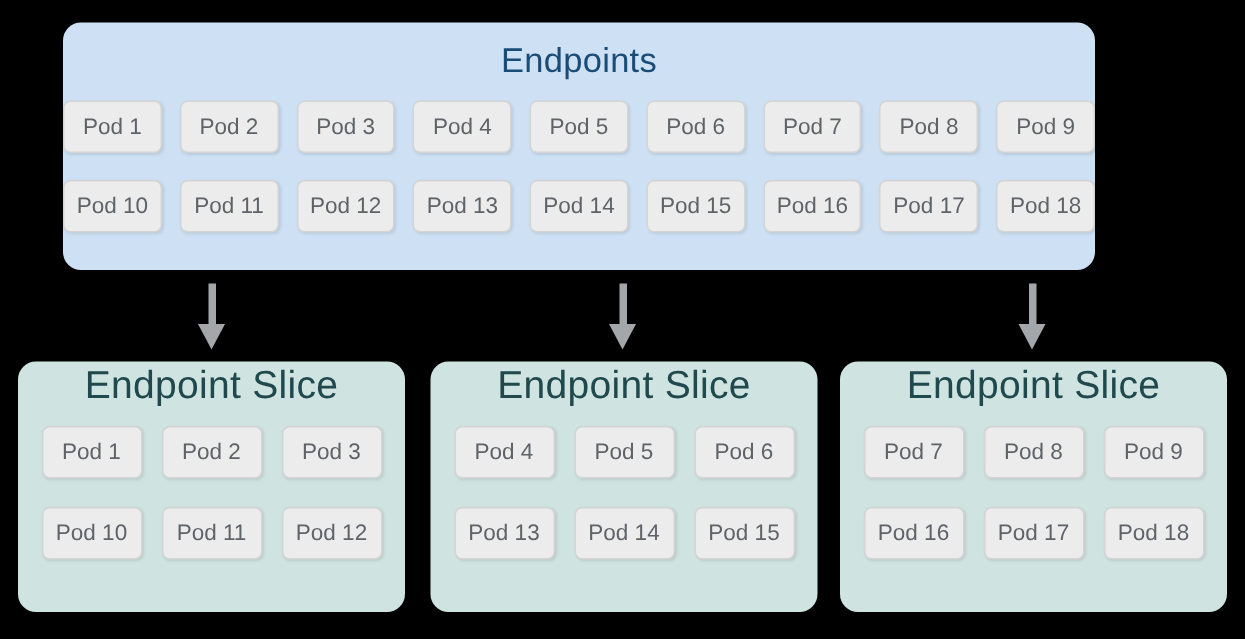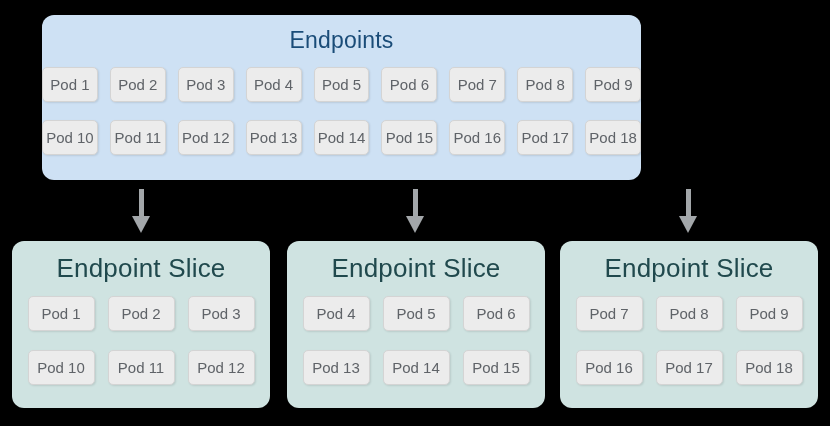--- a/index.html
+++ b/index.html
@@ -13,21 +13,21 @@
     width: 830px;
     height: 426px;
     background: var(--bg, #000);
     overflow: hidden;
   }
 
   
   .endpoints-box {
     position: absolute;
     left: 42px; top: 15px;
-    width: 599px; height: 165px;
+    width: 688px; height: 165px;
     background: var(--endpoints-fill, #cee1f4);
     border-radius: 12px;
     box-shadow: 3px 3px 6px rgba(0,0,0,0.55);
     padding-top: 12px;
   }
   .endpoints-title {
     text-align: center;
     font-size: 23px;
     line-height: 27px;
     letter-spacing: 0.2px;
@@ -84,21 +84,20 @@
   .arrow-3 { left: 688px; }
 
   
   .slice-box {
     position: absolute;
     top: 241px;
     width: 258px; height: 167px;
     background: var(--slice-fill, #cfe3e1);
     border-radius: 12px;
     box-shadow: 3px 3px 6px rgba(0,0,0,0.55);
-    padding-top: 12px;
   }
   .slice-1 { left: 12px; }
   .slice-2 { left: 287px; }
   .slice-3 { left: 560px; }
   .slice-title {
     text-align: center;
     font-size: 26px;
     line-height: 30px;
     letter-spacing: 0.2px;
     color: var(--slice-title, #20494d);

